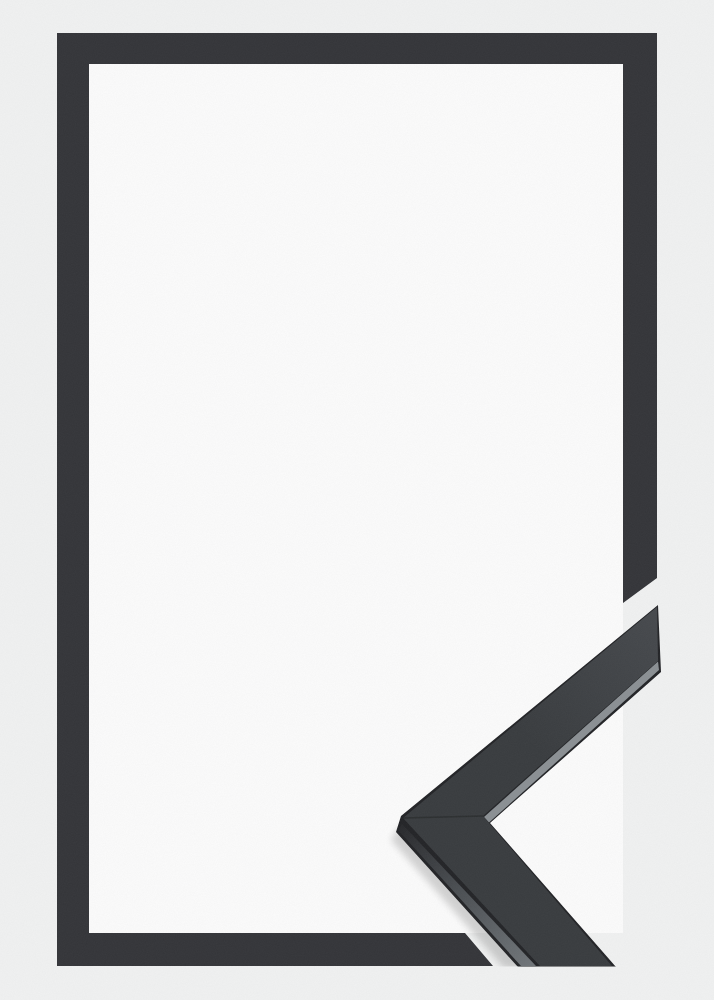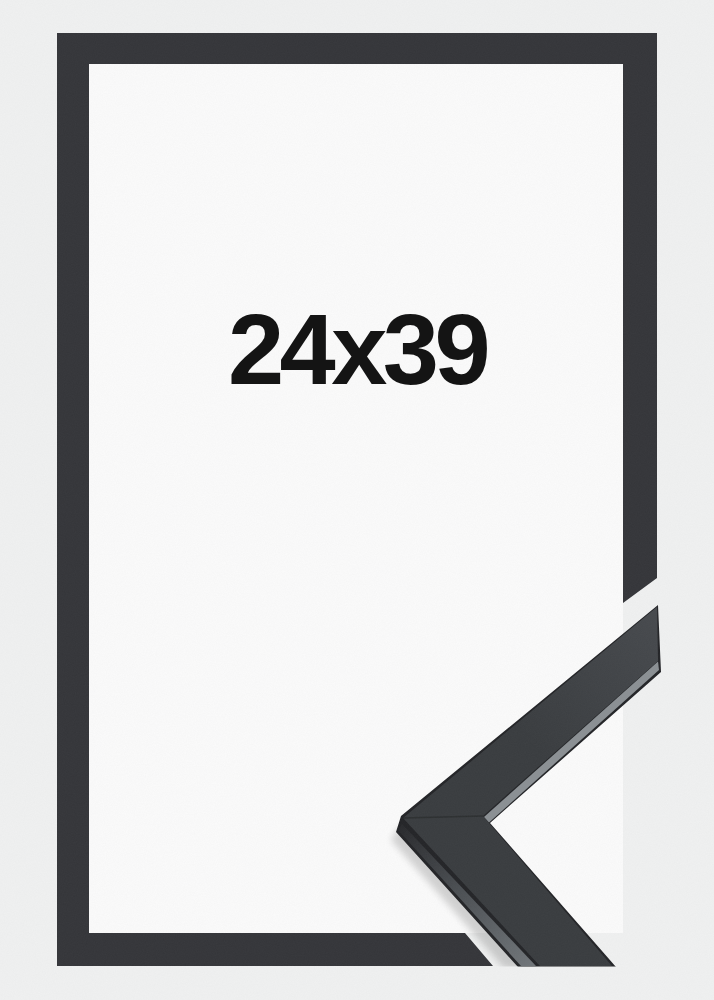--- a/index.html
+++ b/index.html
@@ -82,14 +82,13 @@
       <path fill="var(--sample-edge-highlight)" d="M658,661.5 L484,817 L489,822.5 L659,670 Z"></path>
 
       <path fill="url(#faceGrad)" d="M403,818 L657,607 L658,661 L483,816 L612,966 L540,966 Z"></path>
 
       <path d="M403,818 L483,816" stroke="#1d1e20" stroke-width="1.4" opacity="0.45" fill="none"></path>
     </g>
 
     <rect x="0" y="0" width="714" height="1000" filter="url(#grain)" opacity="0.10"></rect>
   </svg>
 
-  <div class="size-label">24x39</div>
 </div>
 
 </body></html>

